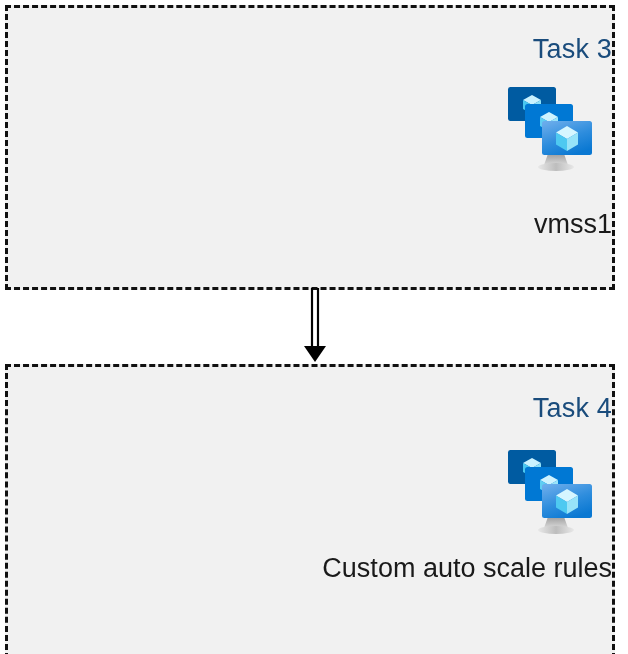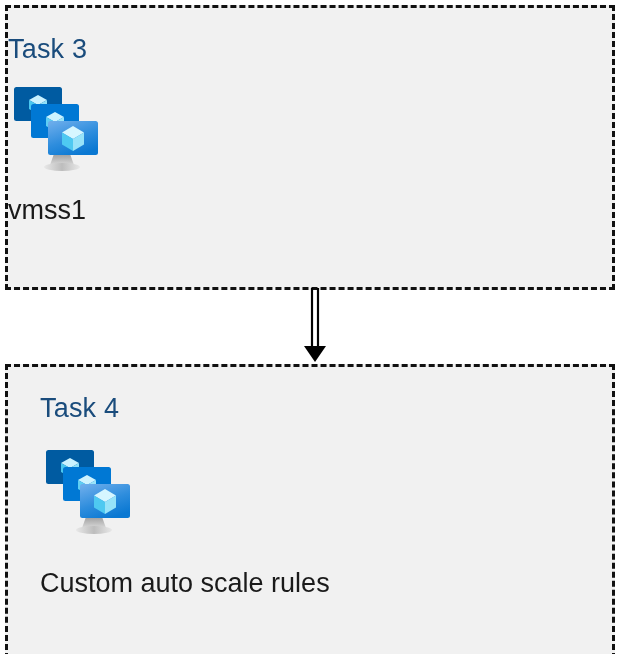--- a/index.html
+++ b/index.html
@@ -22,21 +22,21 @@
   
   .task-box {
     position: absolute;
     left: 5px;
     width: 610px;
     background: #f1f1f1;
     border: 3px dashed #111111;
     box-sizing: border-box;
     display: flex;
     flex-direction: column;
-    align-items: flex-start;
+    align-items: flex-end;
   }
   .task-box.top    { top: 5px;   height: 285px; }
   .task-box.bottom { top: 364px; height: 304px; padding-left: 32px; }
 
   .task-title {
     color: #1a4c7c;
     font-size: 27px;
     line-height: 1;
     letter-spacing: 0.2px;
     margin-top: 28px;
@@ -44,28 +44,28 @@
   }
 
   .icon-wrap {
     margin-top: 18px;
     width: 110px;
     height: 100px;
   }
   .task-box.bottom .icon-wrap { margin-top: 22px; }
 
   .caption {
-    margin-top: 12px;
+    margin-top: 26px;
     text-align: center;
     color: #1a1a1a;
     font-size: 27px;
     line-height: 1.28;
     user-select: none;
   }
-  .task-box.bottom .caption { margin-top: 22px; }
+  .task-box.bottom .caption { margin-top: 7px; }
   .caption-line { display: block; }
 
   
   .connector {
     position: absolute;
     left: 293px;
     top: 288px;
     width: 44px;
     height: 76px;
   }

